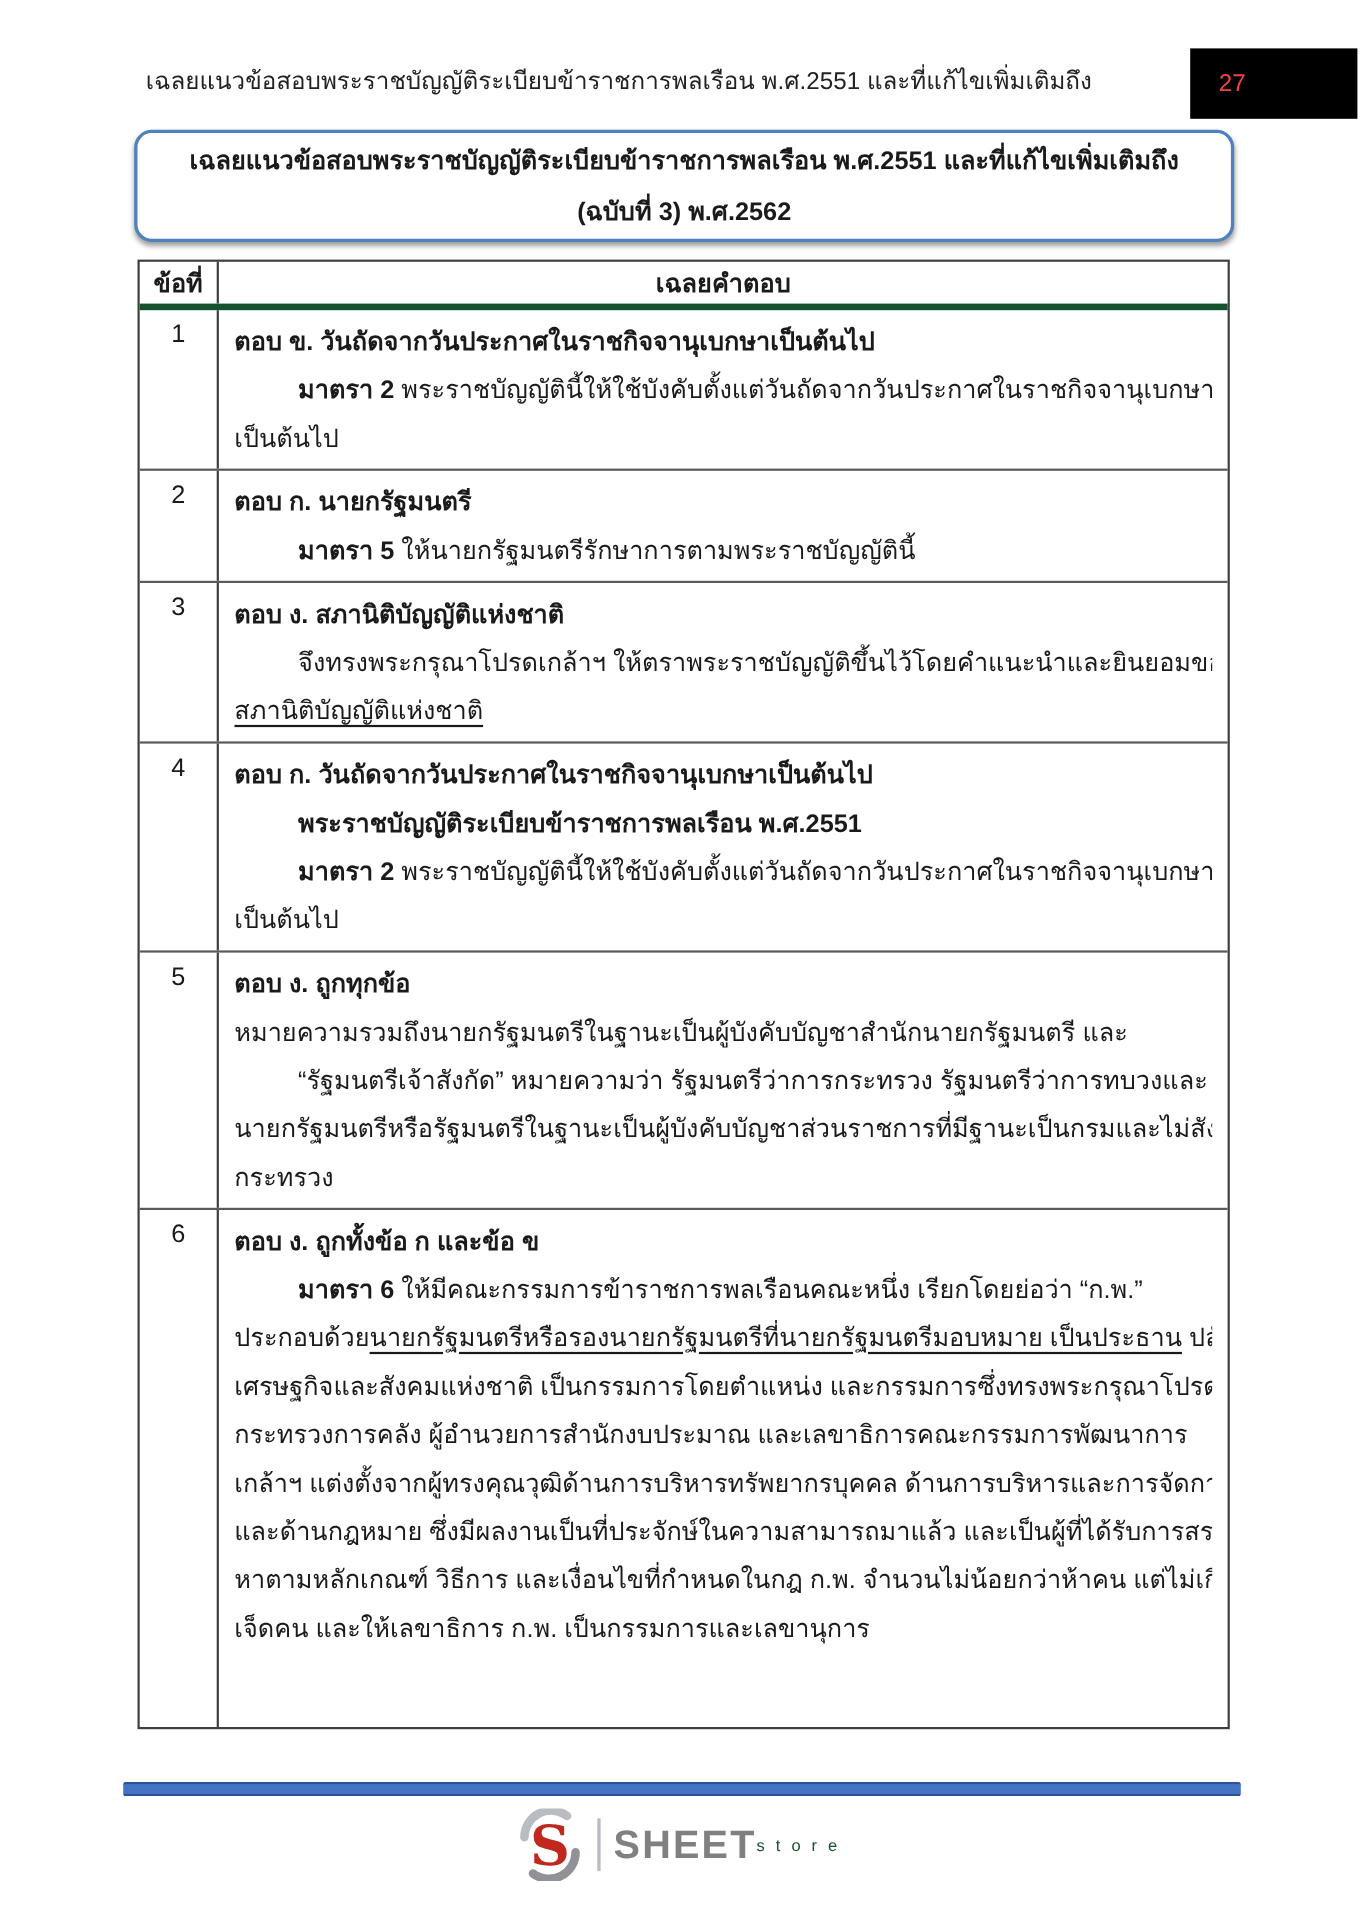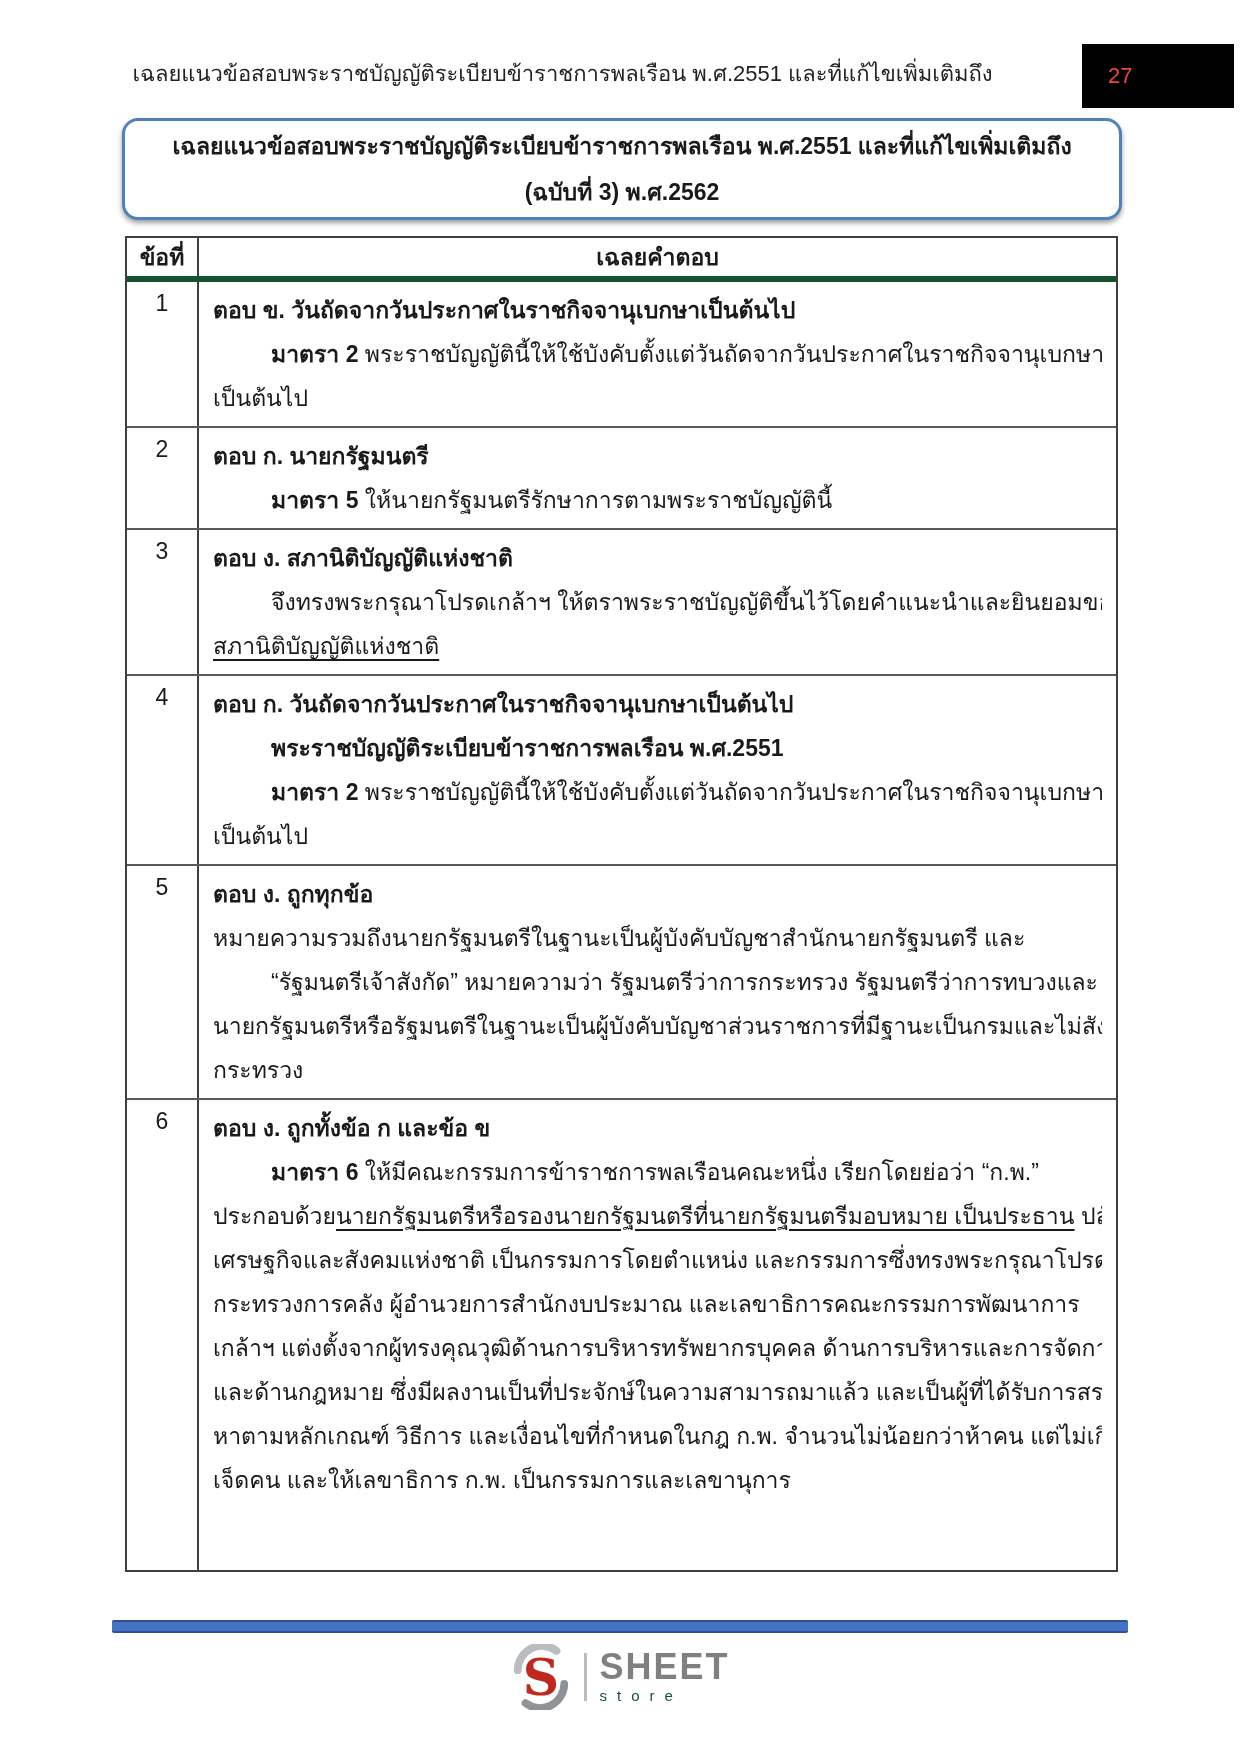--- a/index.html
+++ b/index.html
@@ -73,21 +73,21 @@
     position: absolute; top: 1620px; left: 112px; width: 1016px; height: 13px;
     background: #4472c4; border-top: 2px solid #2e5395; border-bottom: 2px solid #2e5395;
     border-radius: 2px;
   }
   .footer-logo {
     position: absolute; top: 1642px; left: 0; width: 1240px; height: 70px;
     display: flex; align-items: center; justify-content: center; gap: 12px;
   }
   .logo-mark { width: 62px; height: 66px; flex: 0 0 62px; }
   .logo-divider { width: 3px; height: 48px; background: #b9bcc0; }
-  .logo-text { display: flex; flex-direction: column; align-items: flex-start; }
+  .logo-text { display: flex; flex-direction: row; align-items: center; }
   .brand-name {
     font-size: 36px; font-weight: bold; color: #808080;
     letter-spacing: 2px; line-height: 34px;
   }
   .brand-sub {
     font-size: 15px; color: #14532d; letter-spacing: 10px; margin-top: 3px;
   }
 </style>
 </head>
 <body>

